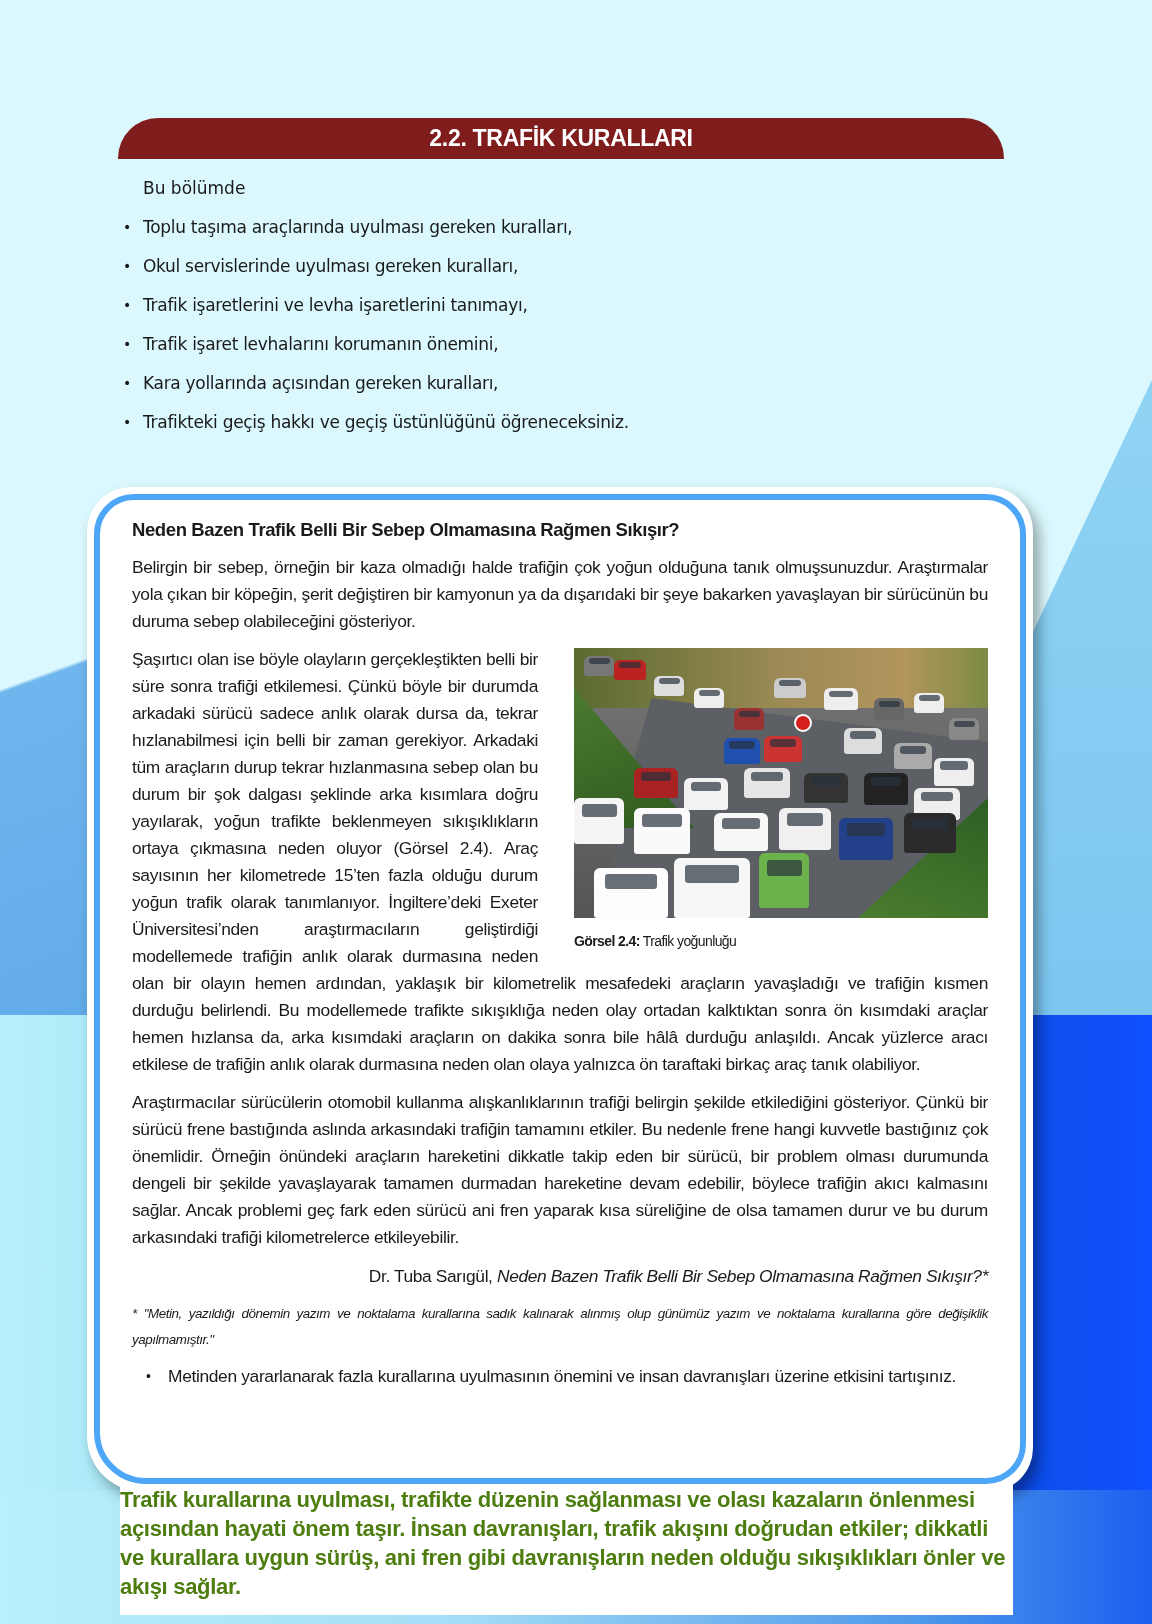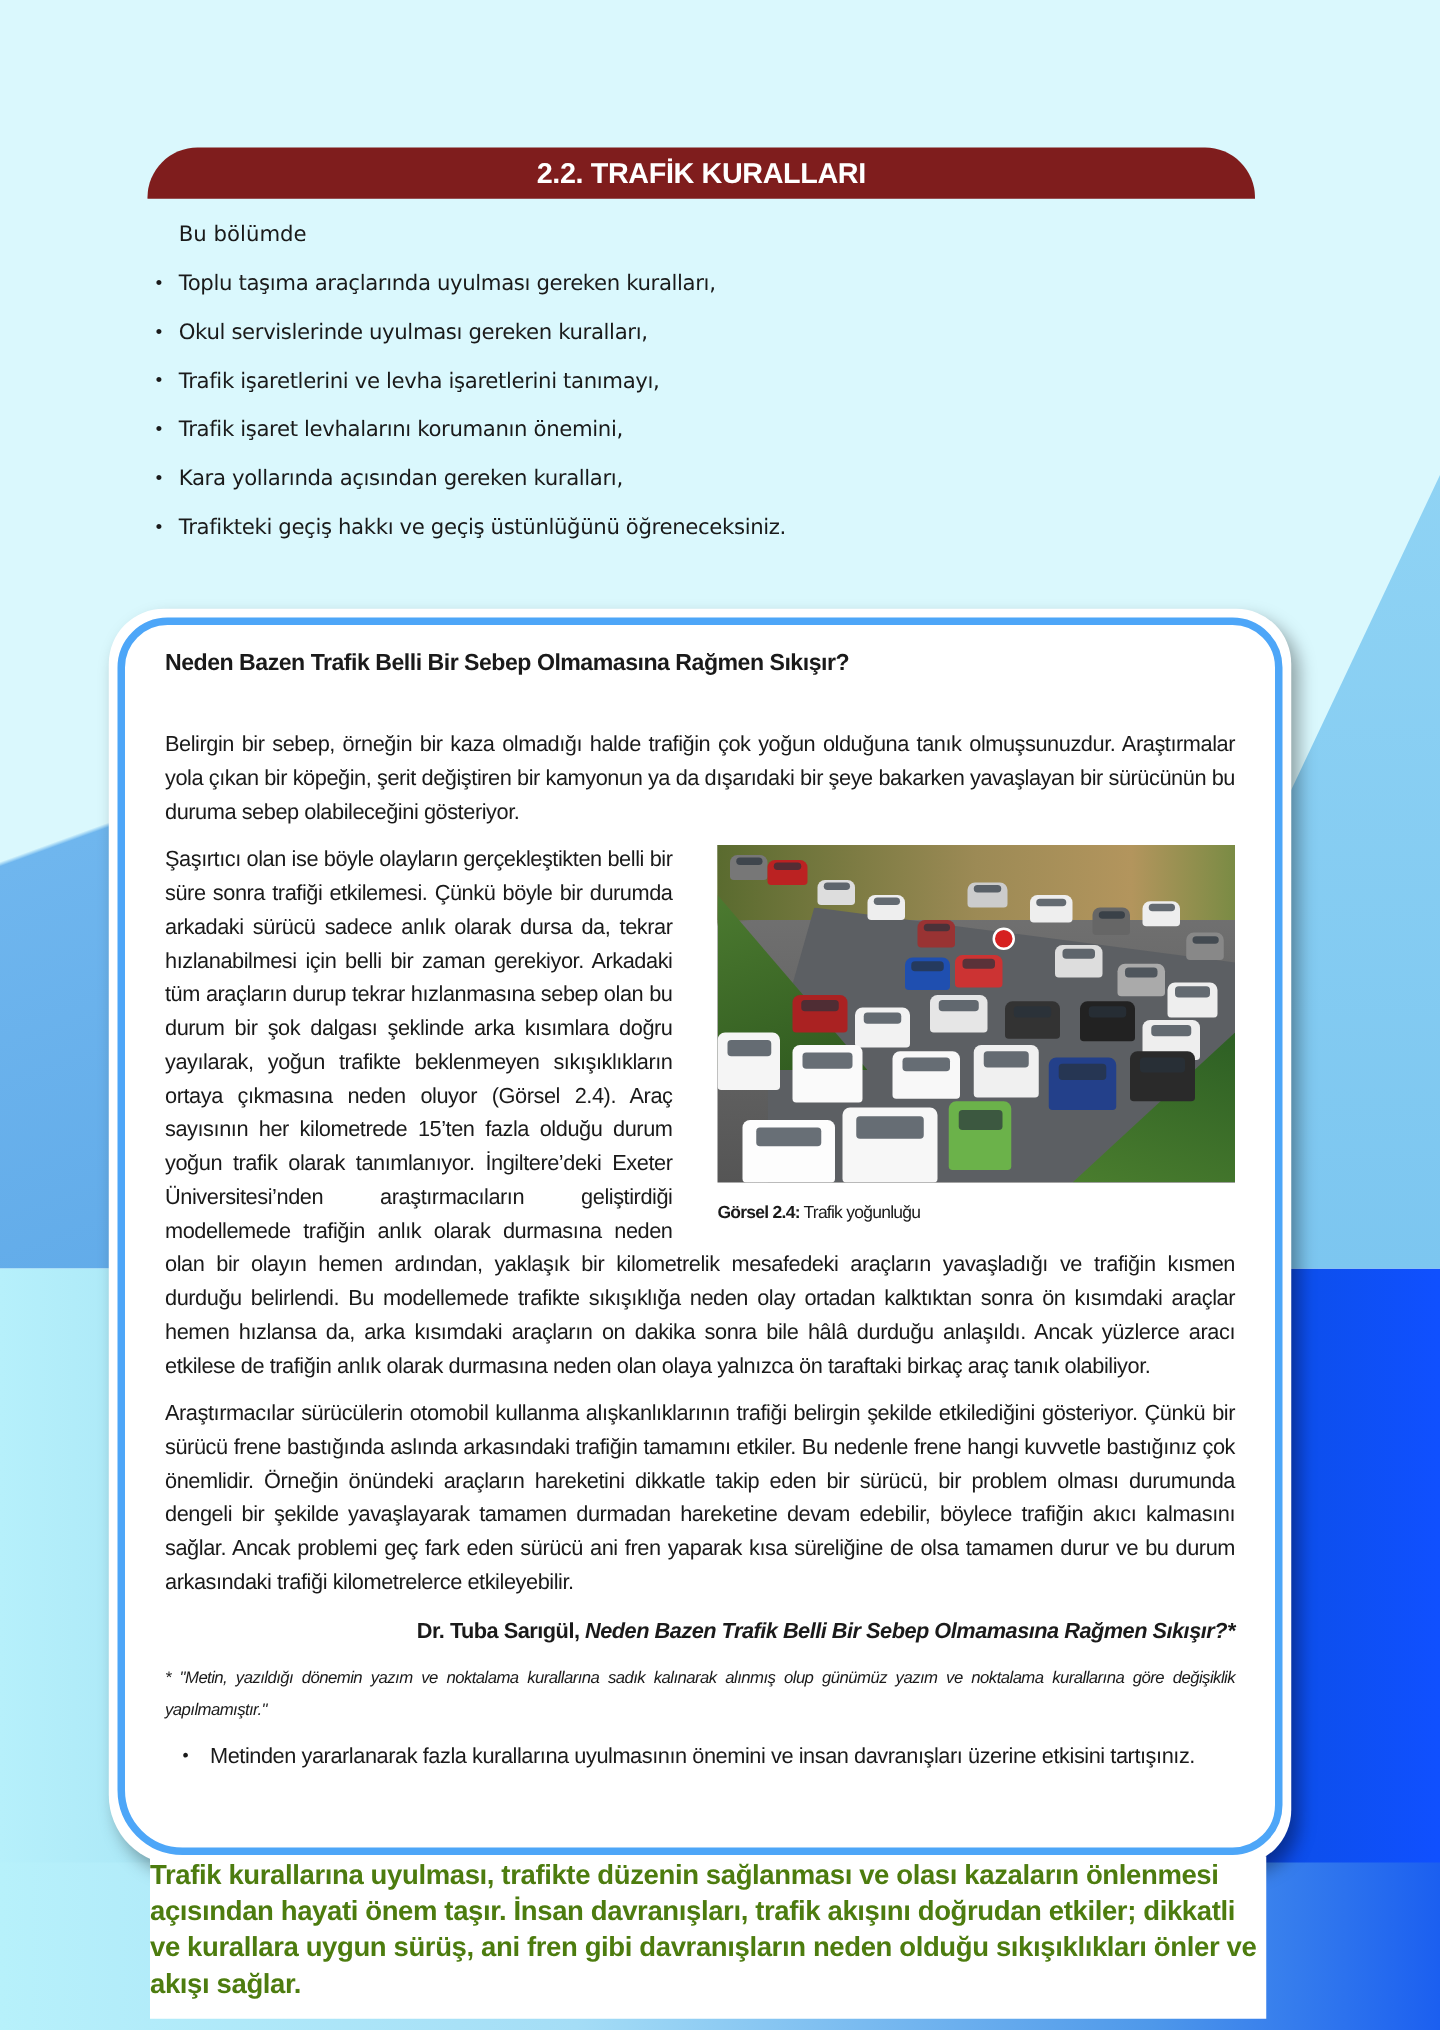--- a/index.html
+++ b/index.html
@@ -67,21 +67,21 @@
     background: #ffffff;
   }
   .reading-content {
     position: absolute; left: 132px; top: 516px; width: 856px;
     font-family: "Liberation Sans", sans-serif; color: #1a1a1a;
   }
   .reading-title {
     font-weight: bold; font-size: 18.5px; letter-spacing: -0.4px; height: 38px; line-height: 28px;
   }
   .para {
-    font-size: 17.4px; line-height: 27px; text-align: justify; letter-spacing: -0.35px; margin-top: 28px;
+    font-size: 17.4px; line-height: 27px; text-align: justify; letter-spacing: -0.35px;
   }
   .para + .para { margin-top: 11px; }
   .figure {
     float: right; width: 414px; margin-left: 36px; margin-top: 2px;
   }
   .photo {
     width: 414px; height: 270px; position: relative; overflow: hidden;
     background:
       linear-gradient(170deg, #6d7f3c 0%, #8d9b52 10%, #5e6a3a 18%, transparent 19%),
       linear-gradient(180deg, #777 0%, #555 100%);
@@ -113,21 +113,21 @@
   .sign {
     position: absolute; left: 220px; top: 66px; width: 18px; height: 18px; border-radius: 50%;
     background: #d62020; border: 2px solid #fff;
   }
   .caption {
     margin-top: 10px; font-family: "Liberation Sans", sans-serif; font-size: 14px;
     letter-spacing: -0.6px; color: #1a1a1a;
   }
   .caption b { font-weight: bold; }
   .attribution {
-    text-align: right; font-size: 17.4px; letter-spacing: -0.4px; margin-top: 12px; height: 30px; line-height: 27px; font-weight: bold;
+    text-align: right; font-size: 17.4px; letter-spacing: -0.4px; margin-top: 12px; height: 30px; line-height: 27px;
   }
   .attribution i { font-style: italic; }
   .footnote {
     font-style: italic; font-size: 13.4px; line-height: 26px; letter-spacing: -0.45px; margin-top: 8px;
     text-align: justify;
   }
   .discussion { list-style: none; margin-top: 10px; padding-left: 36px; }
   .discussion li {
     position: relative; font-size: 17.4px; line-height: 27px; letter-spacing: -0.35px; text-align: justify;
   }

